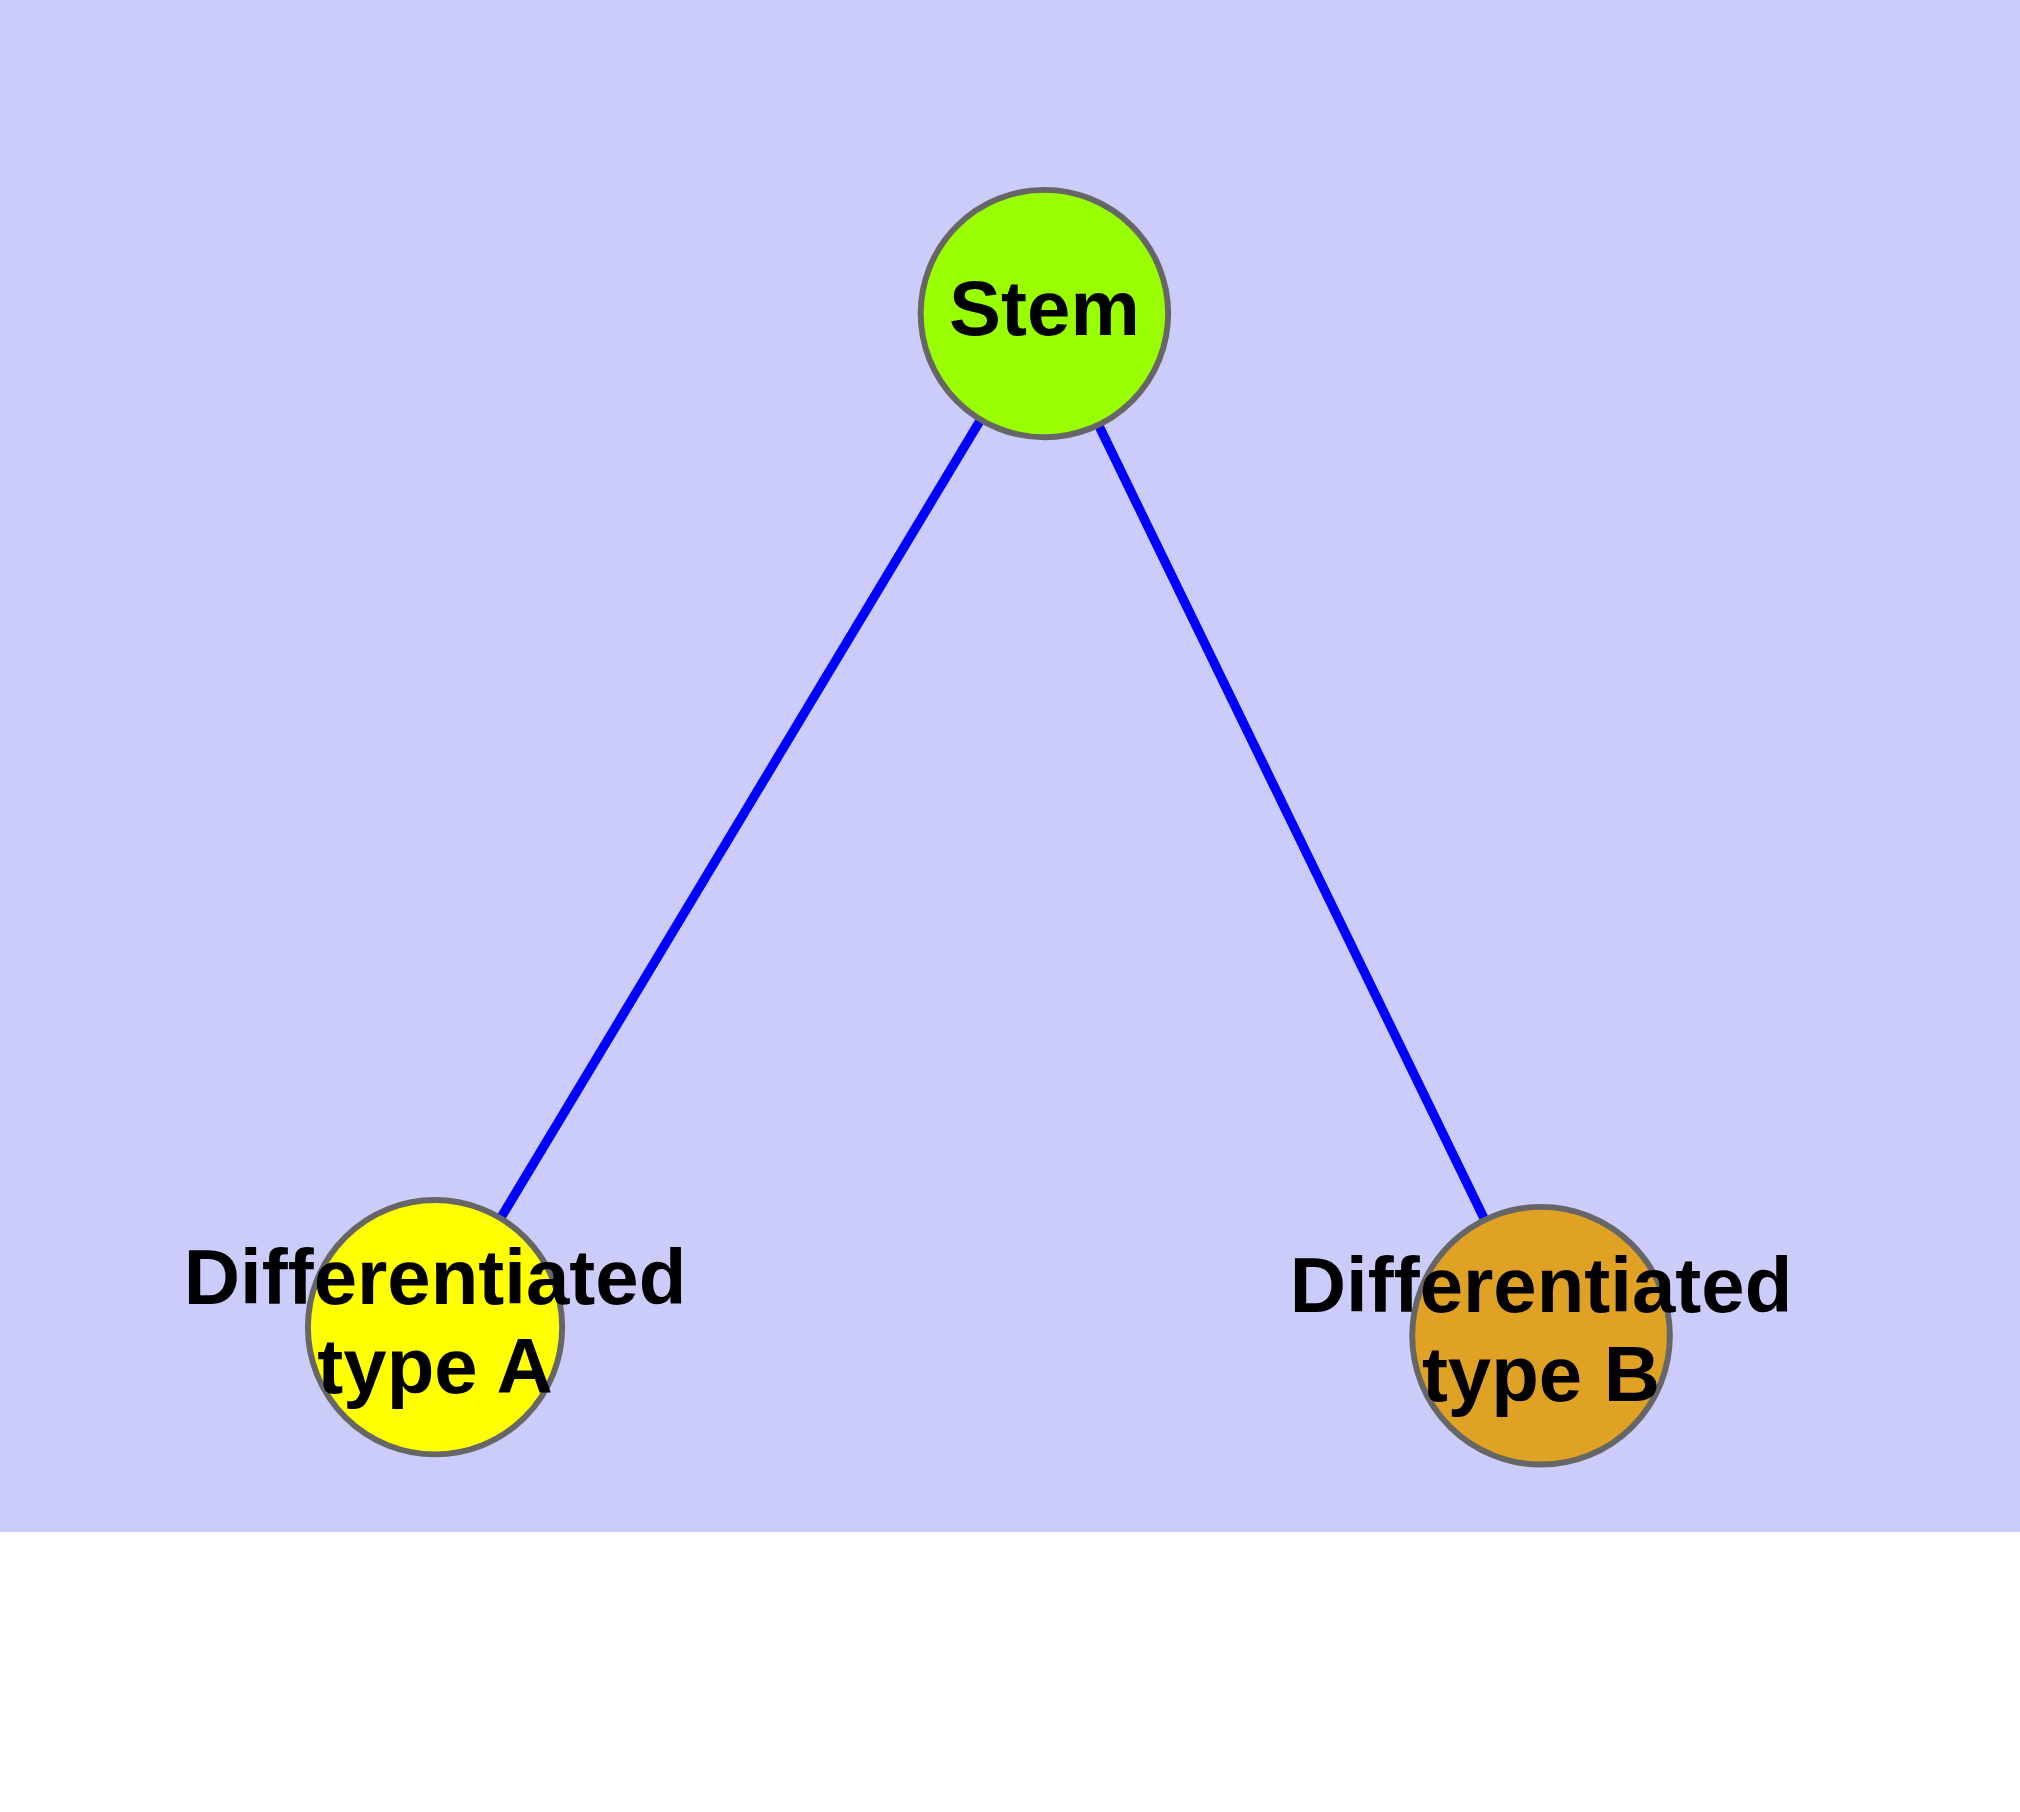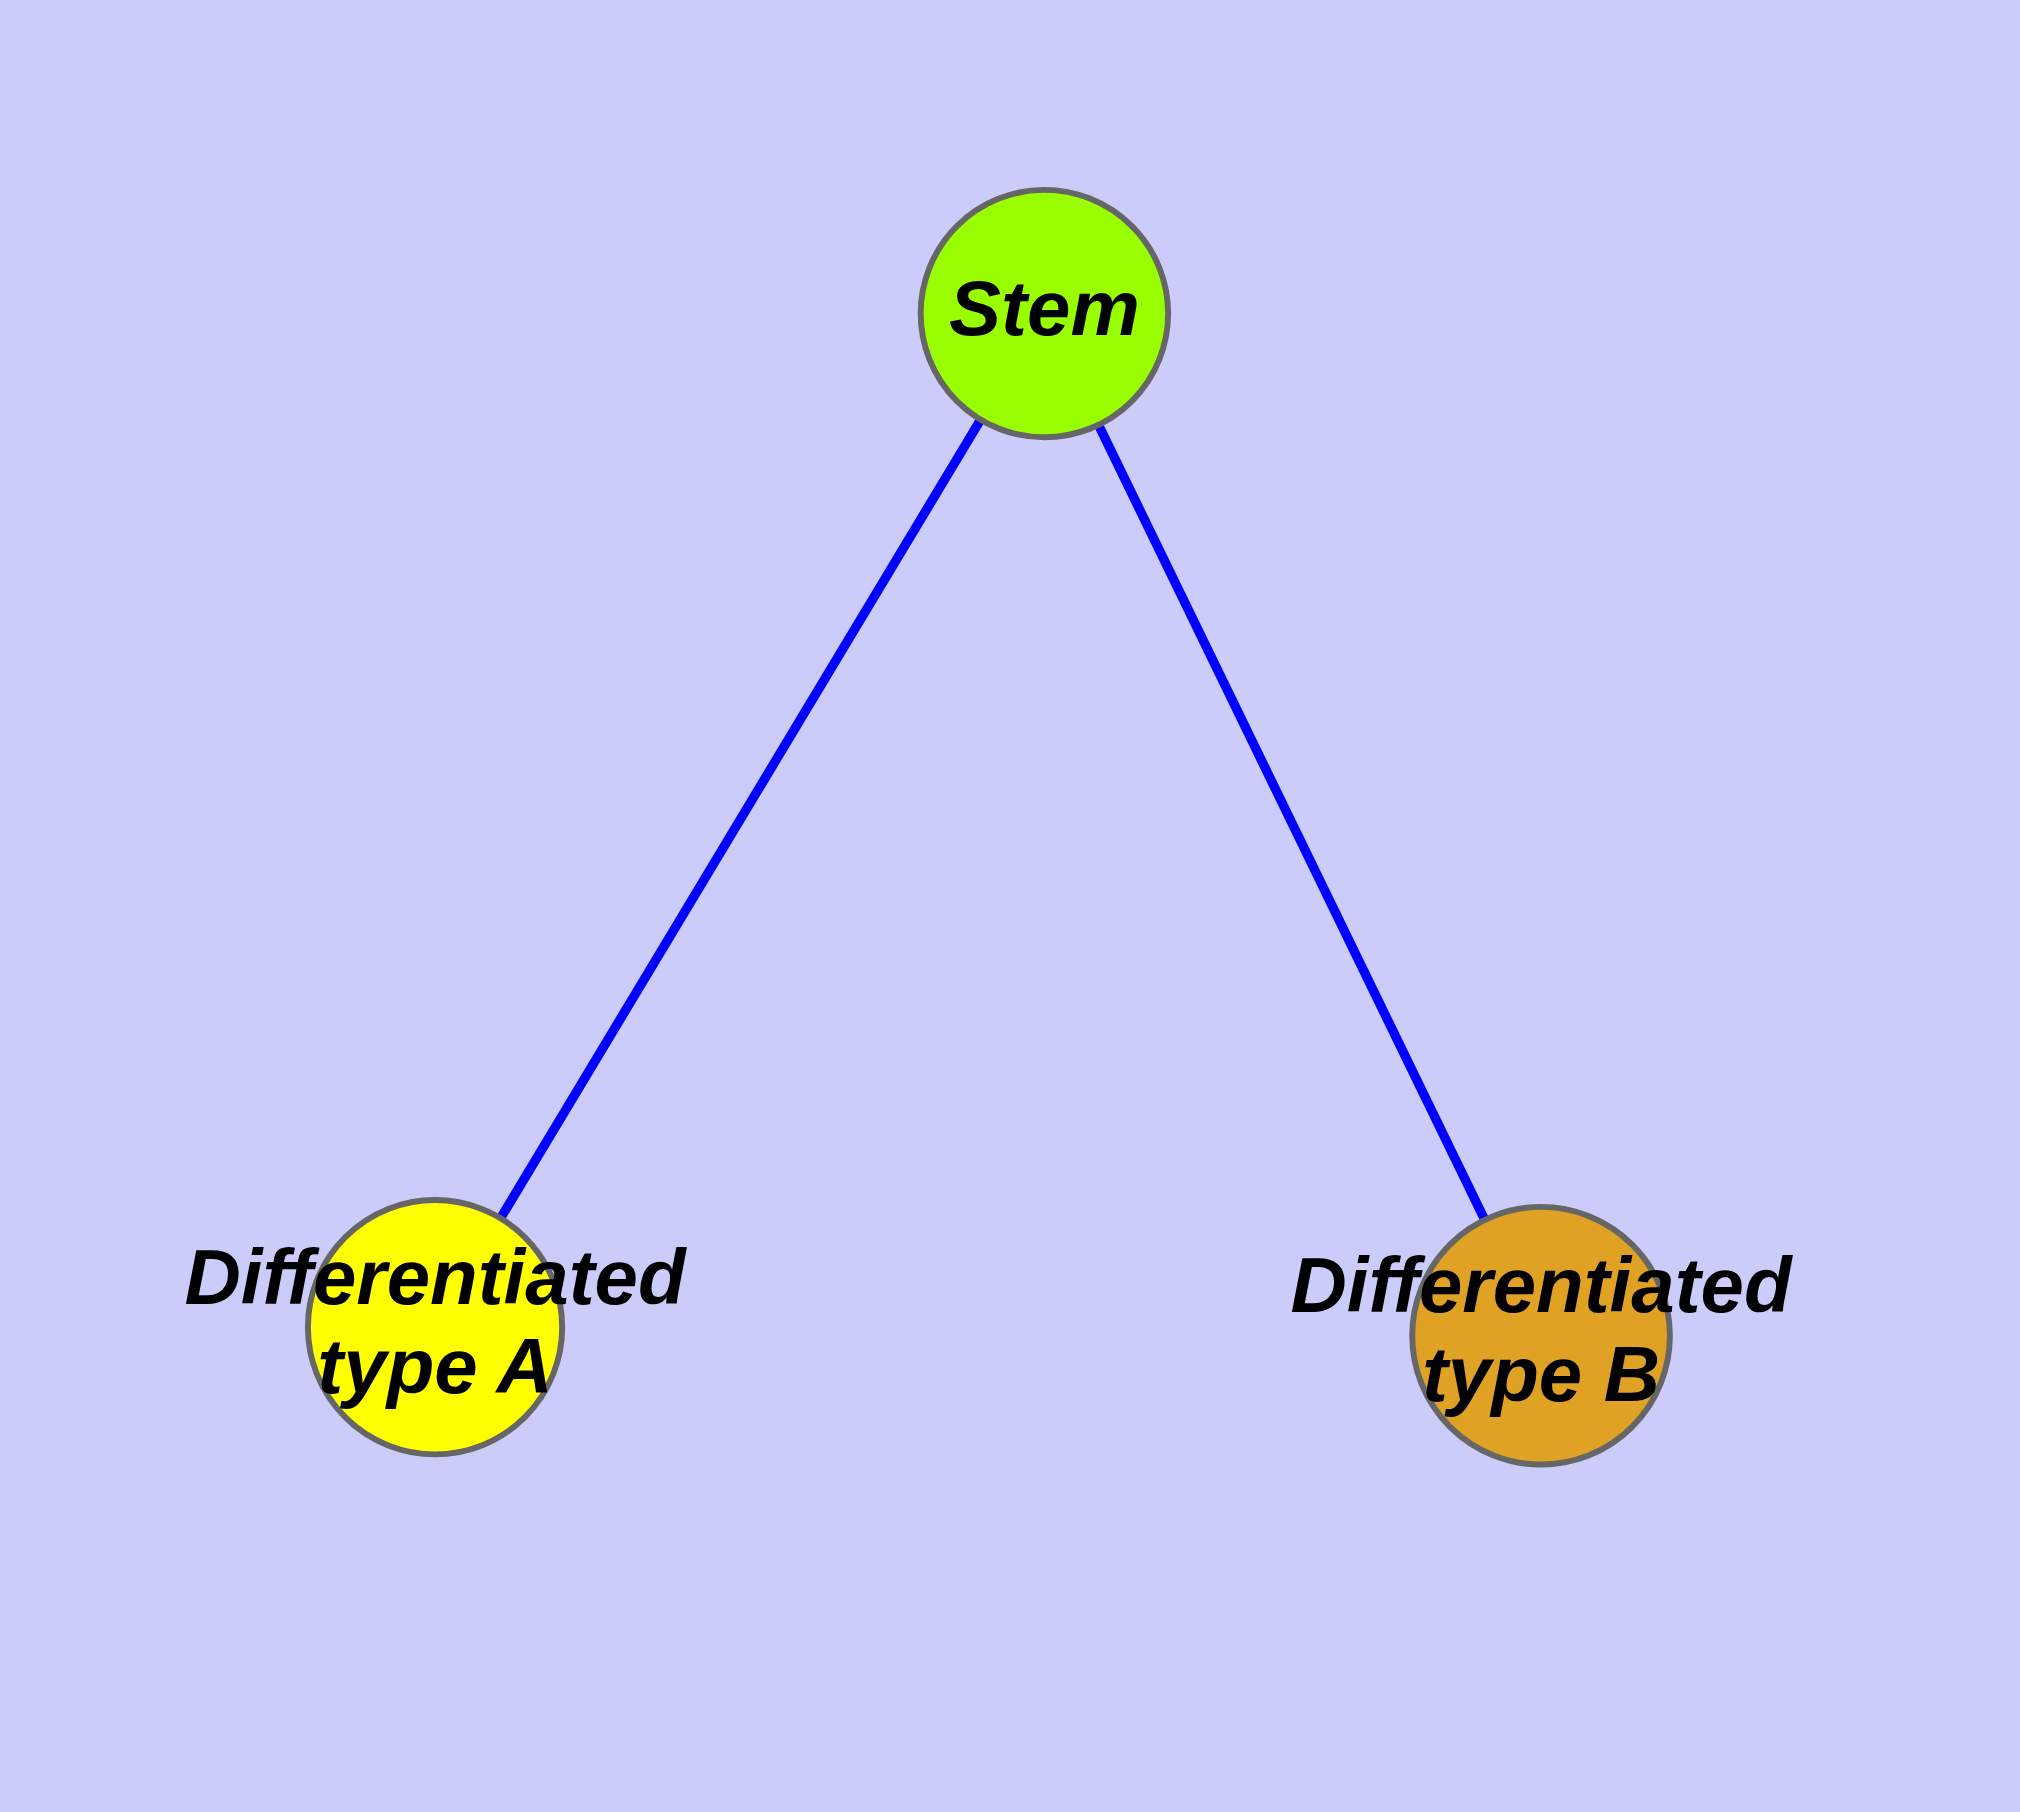--- a/index.html
+++ b/index.html
@@ -32,21 +32,21 @@
     font-family: "Liberation Sans", sans-serif;
     font-weight: bold;
     fill: #000000;
     text-anchor: middle;
     dominant-baseline: middle;
   }
 </style>
 </head>
 <body>
 
-<div id="canvas" style="width: 2021px; height: 1812px; background: rgb(255, 255, 255); font-style: italic;">
+<div id="canvas" style="width: 2021px; height: 1532px; background: rgb(255, 255, 255);">
   <div id="plot-bg" style="width: 2021px; height: 1812px; background: rgb(204, 204, 250);"></div>
   <svg id="graph-svg" viewBox="0 0 2384 2138" xmlns="http://www.w3.org/2000/svg" style="width: 2021px; height: 1812px;">
     <g id="edges-layer">
         <line x1="1232" y1="370" x2="513" y2="1566" stroke="#0000ff" stroke-width="11" stroke-linecap="butt"></line>
         <line x1="1232" y1="370" x2="1818" y2="1576" stroke="#0000ff" stroke-width="11" stroke-linecap="butt"></line>
       </g>
     <g id="nodes-layer">
         <g>
           <circle cx="1232" cy="370" r="146" fill="#99ff00" stroke="#666666" stroke-width="7"></circle>
         </g>

